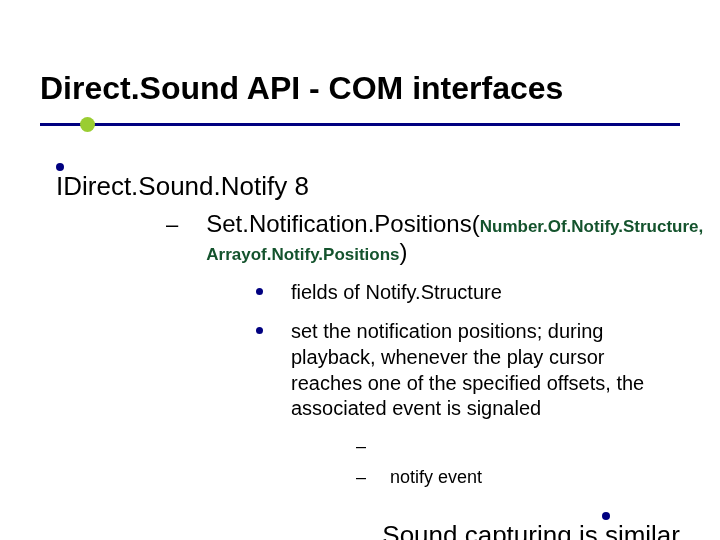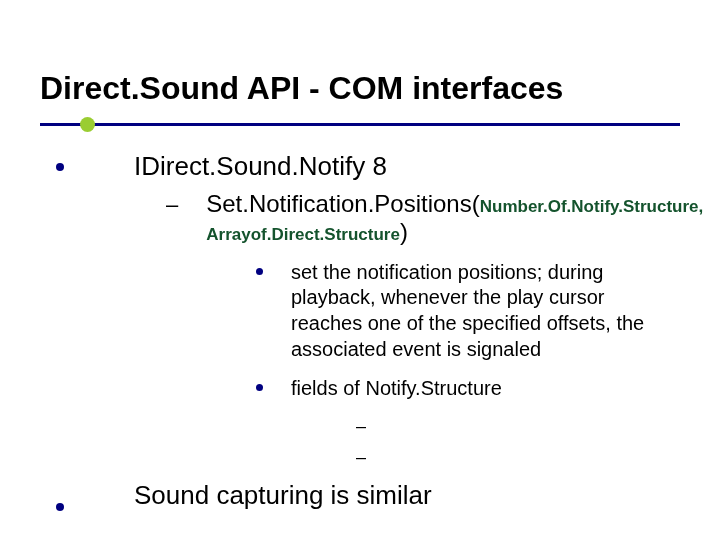--- a/index.html
+++ b/index.html
@@ -4,21 +4,21 @@
 <style>
   * { margin: 0; padding: 0; box-sizing: border-box; }
   html, body { width: 720px; height: 540px; background: #ffffff; font-family: Arial, Helvetica, sans-serif; color: #000; }
   .slide { width: 720px; height: 474px; position: relative; padding: 70px 40px 40px 40px; }
   .title { font-size: 32px; font-weight: bold; color: #000; line-height: 1.15; margin-bottom: 6px; }
   .title-rule-wrap { position: relative; height: 28px; margin-bottom: 10px; }
   .title-rule { position: absolute; left: 0; right: 0; top: 10px; height: 3px; background: #000080; }
   .title-dot { position: absolute; left: 40px; top: 4px; width: 15px; height: 15px; border-radius: 50%; background: #9acd32; }
   .content { padding-left: 16px; }
 
-  .row1 { display: flex; align-items: flex-start; margin-top: 8px; margin-bottom: 8px; }
+  .row1 { display: flex; align-items: flex-start; margin-top: 8px; margin-bottom: 8px; flex-direction: column; }
   .bullet-disc { width: 8px; height: 8px; border-radius: 50%; background: #000080; flex: 0 0 auto; margin-top: 12px; margin-right: 70px; }
   .l1-text { font-size: 26px; color: #000; }
 
   .row2 { display: flex; align-items: flex-start; margin-left: 110px; margin-bottom: 10px; }
   .dash { font-size: 22px; color: #000; flex: 0 0 auto; margin-right: 28px; line-height: 30px; }
   .l2-text { font-size: 24px; color: #000; }
   .l2-arg { font-size: 17px; font-weight: bold; color: #14532d; }
 
   .row3 { display: flex; align-items: flex-start; margin-left: 200px; margin-top: 14px; margin-bottom: 14px; }
   .bullet-disc3 { width: 7px; height: 7px; border-radius: 50%; background: #000080; flex: 0 0 auto; margin-top: 8px; margin-right: 28px; }
@@ -46,40 +46,41 @@
     <div class="row1">
       <div class="bullet-disc"></div>
       <div class="l1-text">IDirect.Sound.Notify 8</div>
     </div>
 
     <div class="row2">
       <div class="dash">–</div>
       <div class="l2-text">
         <span>Set.Notification.Positions(</span><span class="l2-arg">Number.Of.Notify.Structure,</span>
         <br>
-        <span class="l2-arg">Arrayof.Direct.Structure</span><span>)</span>
+        <span class="l2-arg">Arrayof.Notify.Positions</span><span>)</span>
       </div>
     </div>
 
     <div class="row3">
       <div class="bullet-disc3"></div>
-      <div class="l3-text">set the notification positions; during playback, whenever the play cursor reaches one of the specified offsets, the associated event is signaled</div>
+      <div class="l3-text">fields of Notify.Structure</div>
     </div>
 
     <div class="row3">
       <div class="bullet-disc3"></div>
-      <div class="l3-text">fields of Notify.Structure</div>
+      <div class="l3-text">set the notification positions; during playback, whenever the play cursor reaches one of the specified offsets, the associated event is signaled</div>
     </div>
 
     <div class="row4">
       <div class="dash4">–</div>
     </div>
 
     <div class="row4">
       <div class="dash4">–</div>
+      <div class="l4-text">notify event</div>
     </div>
 
     <div class="row1 row-last">
       <div class="bullet-disc"></div>
       <div class="l1-text">Sound capturing is similar</div>
     </div>
 
   </div>
 </div>
 

